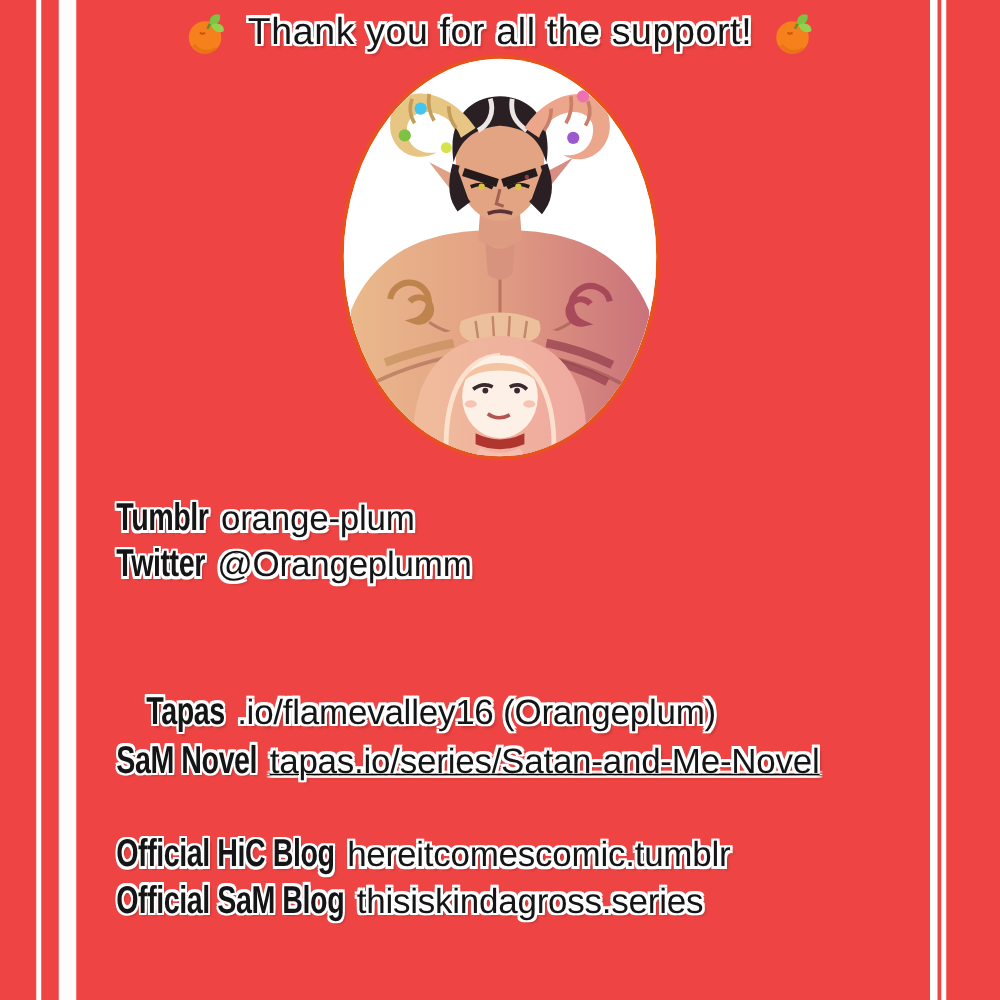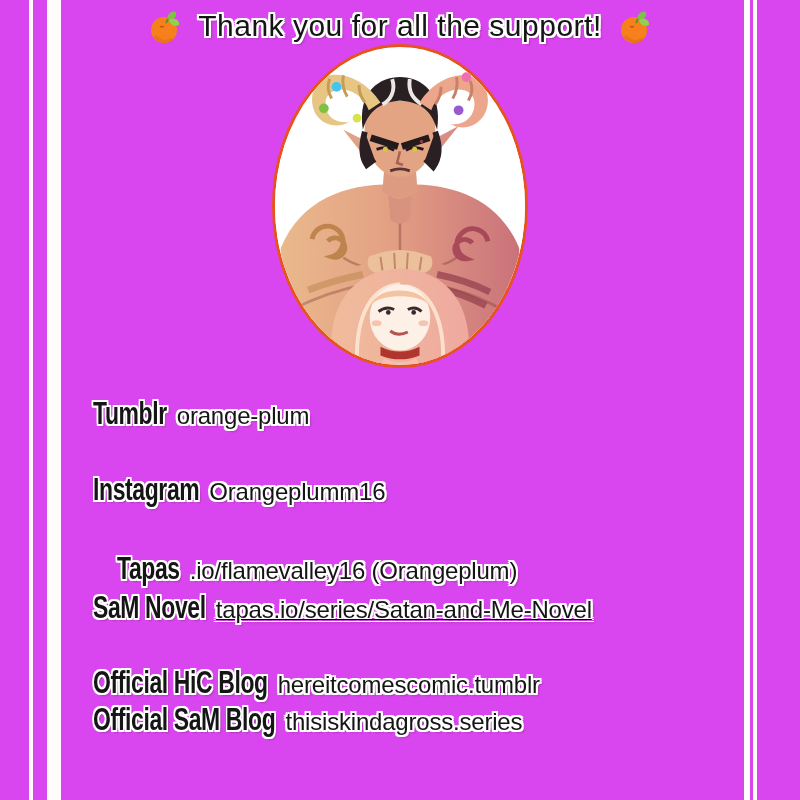--- a/index.html
+++ b/index.html
@@ -1,18 +1,18 @@
 <!DOCTYPE html>
 <html><head>
 <meta charset="utf-8">
 <style>
   html,body{margin:0;padding:0;}
   .canvas{
     position:relative;width:800px;height:800px;overflow:hidden;
-    background:#d946ef;
+    background:#ef4444;
     font-family:"Liberation Sans",sans-serif;
   }
   .stripe{position:absolute;top:0;height:800px;background:#fffdfb;}
   .stripe.s1{left:29px;width:4px;}
   .stripe.s2{left:47px;width:14px;}
   .stripe.s3{left:744px;width:6px;}
   .stripe.s4{left:753px;width:4px;}
 
   .header{
     position:absolute;top:4px;left:0;width:800px;height:44px;
@@ -33,21 +33,21 @@
     overflow:hidden;box-sizing:border-box;
   }
   .avatar svg{display:block;width:100%;height:100%;}
 
   .row{position:absolute;left:93px;white-space:nowrap;}
   .lbl{
     display:inline-block;
     font-weight:bold;font-size:31px;letter-spacing:-0.5px;
     transform:scaleX(0.74);transform-origin:0 60%;
   }
-  .val{font-size:24px;letter-spacing:-0.2px;}
+  .val{font-size:28px;letter-spacing:-0.2px;}
 
   .r0{top:396px;} .r1{top:433px;} .r2{top:472px;} .r3{top:512px;}
   .r4{top:551px;margin-left:24px;} .r5{top:590px;text-decoration:underline;} .r6{top:628px;} .r7{top:665px;}
   .r8{top:702px;} .r9{top:734px;}
 </style>
 </head>
 <body>
 
 <div class="canvas">
 
@@ -155,22 +155,22 @@
 
       <path d="M128,106 l-3,12 l6,2" stroke="rgba(120,55,50,0.6)" stroke-width="2.5" fill="none"></path>
       <path d="M118,126 q10,-4 20,0" stroke="#5a3238" stroke-width="3" fill="none"></path>
       <circle cx="150" cy="96" r="1.8" fill="#8d3c44"></circle>
     </svg>
   </div>
 
   <div class="row r0">
     <span class="lbl halo" style="margin-right: -16px;">Tumblr</span><span class="val halo">orange-plum</span>
   </div>
-  <div class="row r2">
-    <span class="lbl halo" style="margin-right: -27.44px;">Instagram</span><span class="val halo">Orangeplumm16</span>
+  <div class="row r1">
+    <span class="lbl halo" style="margin-right: -14.96px;">Twitter</span><span class="val halo">@Orangeplumm</span>
   </div>
   <div class="row r4">
     <span class="lbl halo" style="margin-right: -12.1px;">Tapas</span><span class="val halo">.io/flamevalley16 (Orangeplum)</span>
   </div>
   <div class="row r5">
     <span class="lbl halo" style="margin-right: -29.52px;">SaM Novel</span><span class="val halo">tapas.io/series/Satan-and-Me-Novel</span>
   </div>
   <div class="row r7">
     <span class="lbl halo" style="margin-right: -51.36px;">Official HiC Blog</span><span class="val halo">hereitcomescomic.tumblr</span>
   </div>

